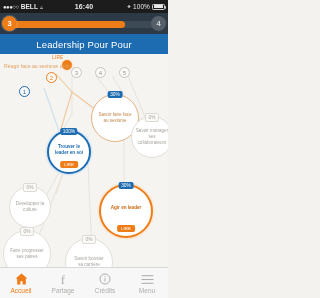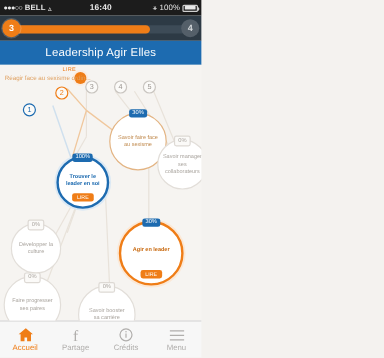--- a/index.html
+++ b/index.html
@@ -176,21 +176,21 @@
 
   <div class="progress-strip">
     <div class="track">
       <div class="fill" id="pfill" style="width: 78%;"></div>
     </div>
     <div class="step-badge cur">3</div>
     <div class="step-badge next">4</div>
   </div>
 
   <div class="navbar">
-    <span class="title">Leadership Agir Elles</span>
+    <span class="title">Leadership Pour Pour</span>
   </div>
 
   <div class="canvas">
 
     <svg class="links" width="168" height="213" viewBox="0 0 168 213">
       <g fill="none" stroke="#e8e2da" stroke-width="1">
         <path d="M72 22 L72 60"></path>
         <path d="M96 22 L118 50"></path>
         <path d="M112 22 L140 66"></path>
         <path d="M128 22 L152 80"></path>

